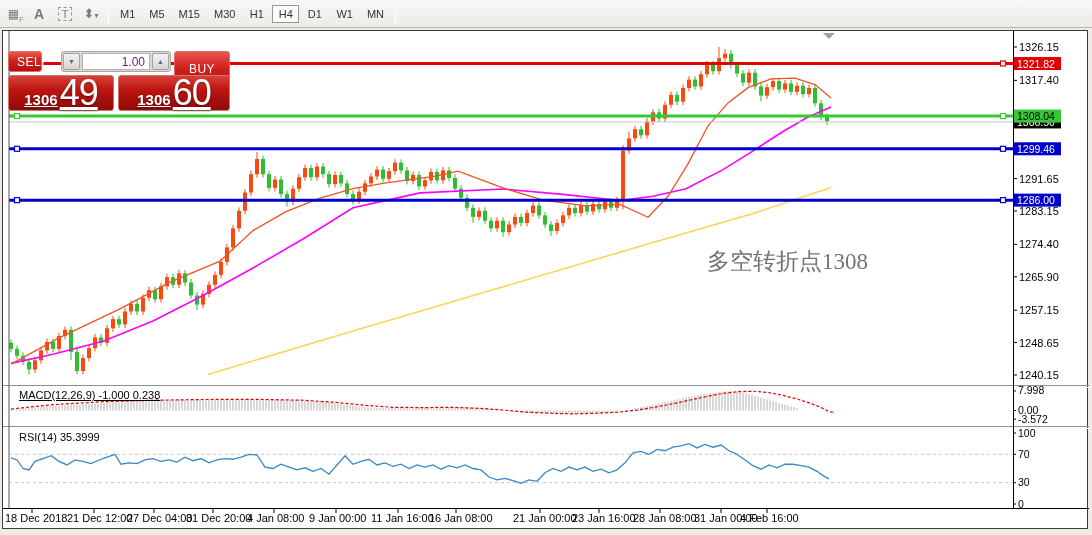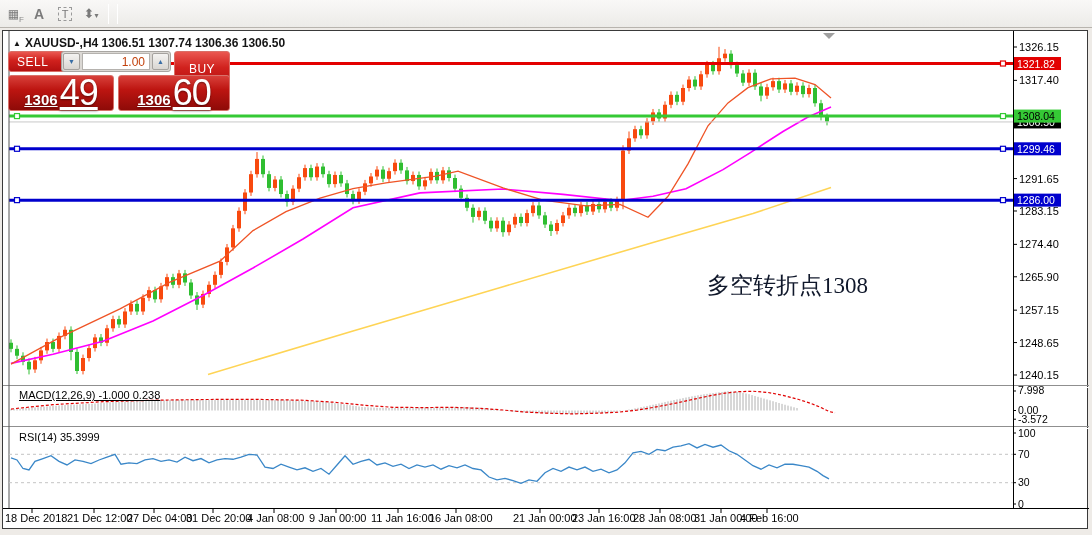--- a/index.html
+++ b/index.html
@@ -32,51 +32,62 @@
   .annotation { position:absolute; left:704px; top:215px; font-size:23px;
                 font-family:"Liberation Serif", serif; z-index:4; white-space:nowrap; }
 
   .ind-label { position:absolute; font-size:11px; color:#000; z-index:5; }
 
   
   .trade-panel { position:absolute; left:5px; top:18px; width:222px; height:62px; z-index:6; }
   .btn-red { background:linear-gradient(#ea5750 0%,#d0211d 45%,#b31010 100%);
              border:1px solid #da6e66; border-radius:3px; color:#fff;
              font-size:12px; letter-spacing:.5px; }
-  .sell-btn { position:absolute; left:0; top:2px; width:74px; height:21px; padding-left:8px;
+  .sell-btn { position:absolute; left:0; top:2px; width:34px; height:21px; padding-left:8px;
               text-align:left; }
   .buy-btn  { position:absolute; left:166px; top:2px; width:56px; height:37px; text-align:center;
               line-height:19px; }
   .lot-box { position:absolute; left:53px; top:2px; width:110px; height:21px;
              background:#dbd8d4; border:1px solid #a9a6a2; border-radius:3px; }
   .spin { position:absolute; top:1px; width:17px; height:17px;
           background:linear-gradient(#f4f3f1,#d9d6d2); border:1px solid #a5a29e; border-radius:2px;
           color:#3a6ea5; font-size:7px; text-align:center; line-height:16px; }
   .spin.down { left:1px; } .spin.up { left:90px; }
   .lot-val { position:absolute; left:20px; top:1px; width:68px; height:17px; background:#fff;
-             border:1px solid #b5b2ae; font-size:12px; color:#c2410c; text-align:right;
+             border:1px solid #b5b2ae; font-size:12px; color:#701a75; text-align:right;
              padding:1px 4px 0 0; }
   .price-box { position:absolute; top:26px; height:36px; border-radius:3px;
                background:linear-gradient(#d8403a 0%,#bd1511 40%,#8e0b08 100%);
                border:1px solid #d8716a; color:#fff; display:flex; align-items:baseline;
                justify-content:center; padding-bottom:1px;
                text-shadow:0 1px 2px rgba(0,0,0,.45);text-decoration:underline; }
   .price-box .small { font-size:15px; font-weight:bold; margin-right:2px; }
   .price-box .big   { font-size:36px; font-weight:400; line-height:34px; letter-spacing:-1px;text-align:right; }
   .pb-sell { left:0; width:106px; } .pb-buy { left:110px; width:112px; }
 </style>
 </head>
 <body>
 
 <div class="toolbar">
   <span class="tb-icon gridf">▦<span class="sub">F</span></span>
   <span class="tb-icon abox">A</span>
   <span class="tb-icon tbox"><span>T</span></span>
   <span class="tb-icon">⬍<span style="font-size:8px">▾</span></span>
   <span class="tb-sep"></span>
+  <span id="tf-buttons" style="display:flex">
+      <span class="tf-btn">M1</span>
+      <span class="tf-btn">M5</span>
+      <span class="tf-btn">M15</span>
+      <span class="tf-btn">M30</span>
+      <span class="tf-btn">H1</span>
+      <span class="tf-btn active">H4</span>
+      <span class="tf-btn">D1</span>
+      <span class="tf-btn">W1</span>
+      <span class="tf-btn">MN</span>
+    </span>
   <span class="tb-sep"></span>
 </div>
 
 <div class="chart-window">
   <svg id="chart-svg" width="1086" height="497">
       <line x1="8" y1="308.3340961098402" x2="8" y2="321.3012967200617" stroke="#2fbe31" stroke-width="1"></line>
       <rect x="6" y="311.7665903890167" width="4" height="6.1022120518684915" fill="#2fbe31"></rect>
       <line x1="14" y1="314.4363081617086" x2="14" y2="328.16628527841397" stroke="#2fbe31" stroke-width="1"></line>
       <rect x="12" y="317.8688024408852" width="4" height="6.864988558352195" fill="#2fbe31"></rect>
       <line x1="20" y1="321.3012967200617" x2="20" y2="334.2684973302824" stroke="#2fbe31" stroke-width="1"></line>
@@ -702,25 +713,22 @@
       <line x1="596" y1="478" x2="596" y2="482" stroke="#000" stroke-width="1"></line>
       <text x="569" y="491" font-size="11" fill="#000" font-family="Liberation Sans, sans-serif">23 Jan 16:00</text>
       <line x1="657" y1="478" x2="657" y2="482" stroke="#000" stroke-width="1"></line>
       <text x="630" y="491" font-size="11" fill="#000" font-family="Liberation Sans, sans-serif">28 Jan 08:00</text>
       <line x1="718" y1="478" x2="718" y2="482" stroke="#000" stroke-width="1"></line>
       <text x="691" y="491" font-size="11" fill="#000" font-family="Liberation Sans, sans-serif">31 Jan 00:00</text>
       <line x1="764" y1="478" x2="764" y2="482" stroke="#000" stroke-width="1"></line>
       <text x="737" y="491" font-size="11" fill="#000" font-family="Liberation Sans, sans-serif">4 Feb 16:00</text>
     </svg>
 
-  <div class="sym-header">
-    <span class="tri">▲</span><span>XAUUSD-,H4 1306.51 1307.74 1306.36 1306.50</span>
-  </div>
-
-  <div class="annotation" id="annotation" style="color: #0f172a; margin-top: 24px;">多空转折点1308</div>
+
+  <div class="annotation" id="annotation" style="color: #737373;">多空转折点1308</div>
 
   <div class="ind-label" style="left:16px; top:358px;text-decoration:underline;">MACD(12,26,9) -1.000 0.238</div>
   <div class="ind-label" style="left:16px; top:400px;">RSI(14) 35.3999</div>
 
   <div class="trade-panel">
     <button class="btn-red sell-btn">SELL</button>
     <div class="lot-box">
       <span class="spin down">▼</span>
       <span class="lot-val">1.00</span>
       <span class="spin up">▲</span>

